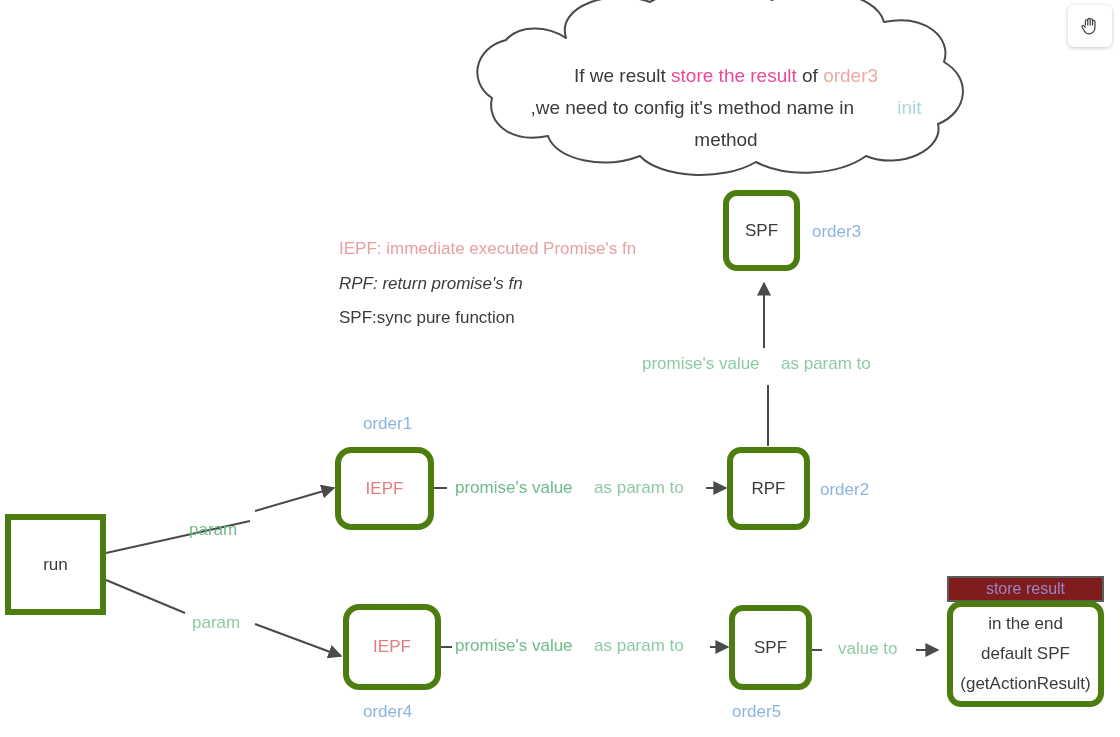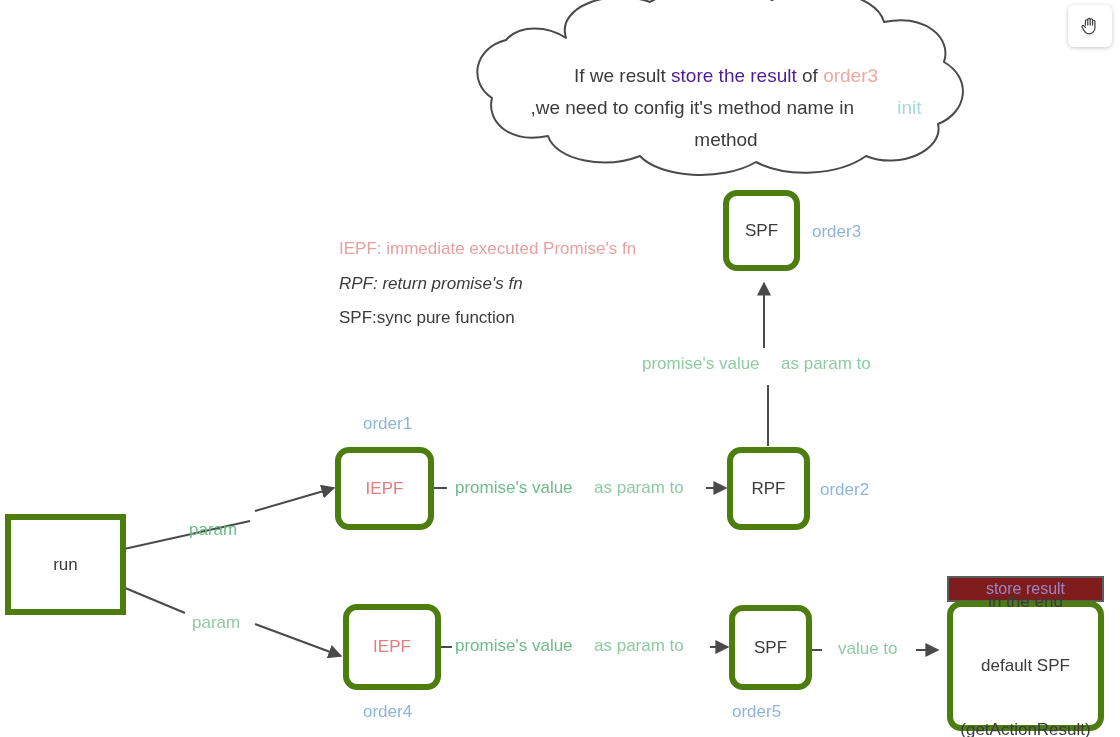--- a/index.html
+++ b/index.html
@@ -35,21 +35,21 @@
     background: #ffffff;
     display: flex;
     align-items: center;
     justify-content: center;
     font-size: 17px;
     color: #3b3b3b;
     text-align: center;
   }
   .node.rounded { border-radius: 14px; }
   .node.sharp   { border-radius: 0; }
-  .node.iepf    { color: #e27d7d; }
+  .node.iepf    { color: #e27d7d; border-radius: 16px; }
   .lbl {
     position: absolute;
     font-size: 17px;
     white-space: nowrap;
   }
   .lbl.order   { color: #8cb4e0; font-size: 17px; }
   .lbl.green   { color: #6fbb8a; }
   .lbl.green2  { color: #8dcba2; }
   .legend-line { position: absolute; font-size: 17px; white-space: nowrap; }
   .legend-line.pink { color: #e8a0a0; }
@@ -59,21 +59,21 @@
   #cloud-text {
     position: absolute;
     left: 500px;
     top: 60px;
     width: 452px;
     text-align: center;
     font-size: 19px;
     color: #3b3b3b;
     line-height: 32px;
   }
-  #cloud-text .purple { color: #4c1d95; }
+  #cloud-text .purple { color: #ec4899; }
   #cloud-text .salmon { color: #eba9a2; }
   #cloud-text .cyan   { color: #a9d8da; margin-left: 38px; }
 
   
   #store-result-box {
     position: absolute;
     left: 947px;
     top: 576px;
     width: 157px;
     height: 26px;
@@ -83,25 +83,24 @@
     display: flex;
     align-items: center;
     justify-content: center;
     color: #9b84c9;
     font-size: 16px;
   }
   #end-node {
     left: 947px;
     top: 601px;
     width: 157px;
-    height: 130px;
+    height: 106px;
     flex-direction: column;
     line-height: 30px;
     font-size: 17px;
-    gap: 34px;
   }
   
   #hand-tool {
     position: absolute;
     right: 8px;
     top: 5px;
     width: 44px;
     height: 42px;
     background: #ffffff;
     border-radius: 6px;
@@ -162,21 +161,21 @@
     </div>
     <div>
       <span>,we need to config it's method name in </span><span class="cyan">init</span><span> method</span>
     </div>
   </div>
 
   <div class="legend-line pink" style="left:339px; top:239px;">IEPF: immediate executed Promise's fn</div>
   <div class="legend-line dark" style="left:339px; top:274px;font-style:italic;">RPF: return promise's fn</div>
   <div class="legend-line dark" style="left:339px; top:308px;">SPF:sync pure function</div>
 
-  <div class="node sharp" style="left:5px; top:514px; width:121px; height:101px;">
+  <div class="node sharp" style="left:5px; top:514px; width:101px; height:101px;">
     <span>run</span>
   </div>
 
   <div class="node rounded iepf" style="left:335px; top:447px; width:99px; height:83px;">
     <span>IEPF</span>
   </div>
 
   <div class="node rounded" style="left:727px; top:447px; width:83px; height:83px;">
     <span>RPF</span>
   </div>

